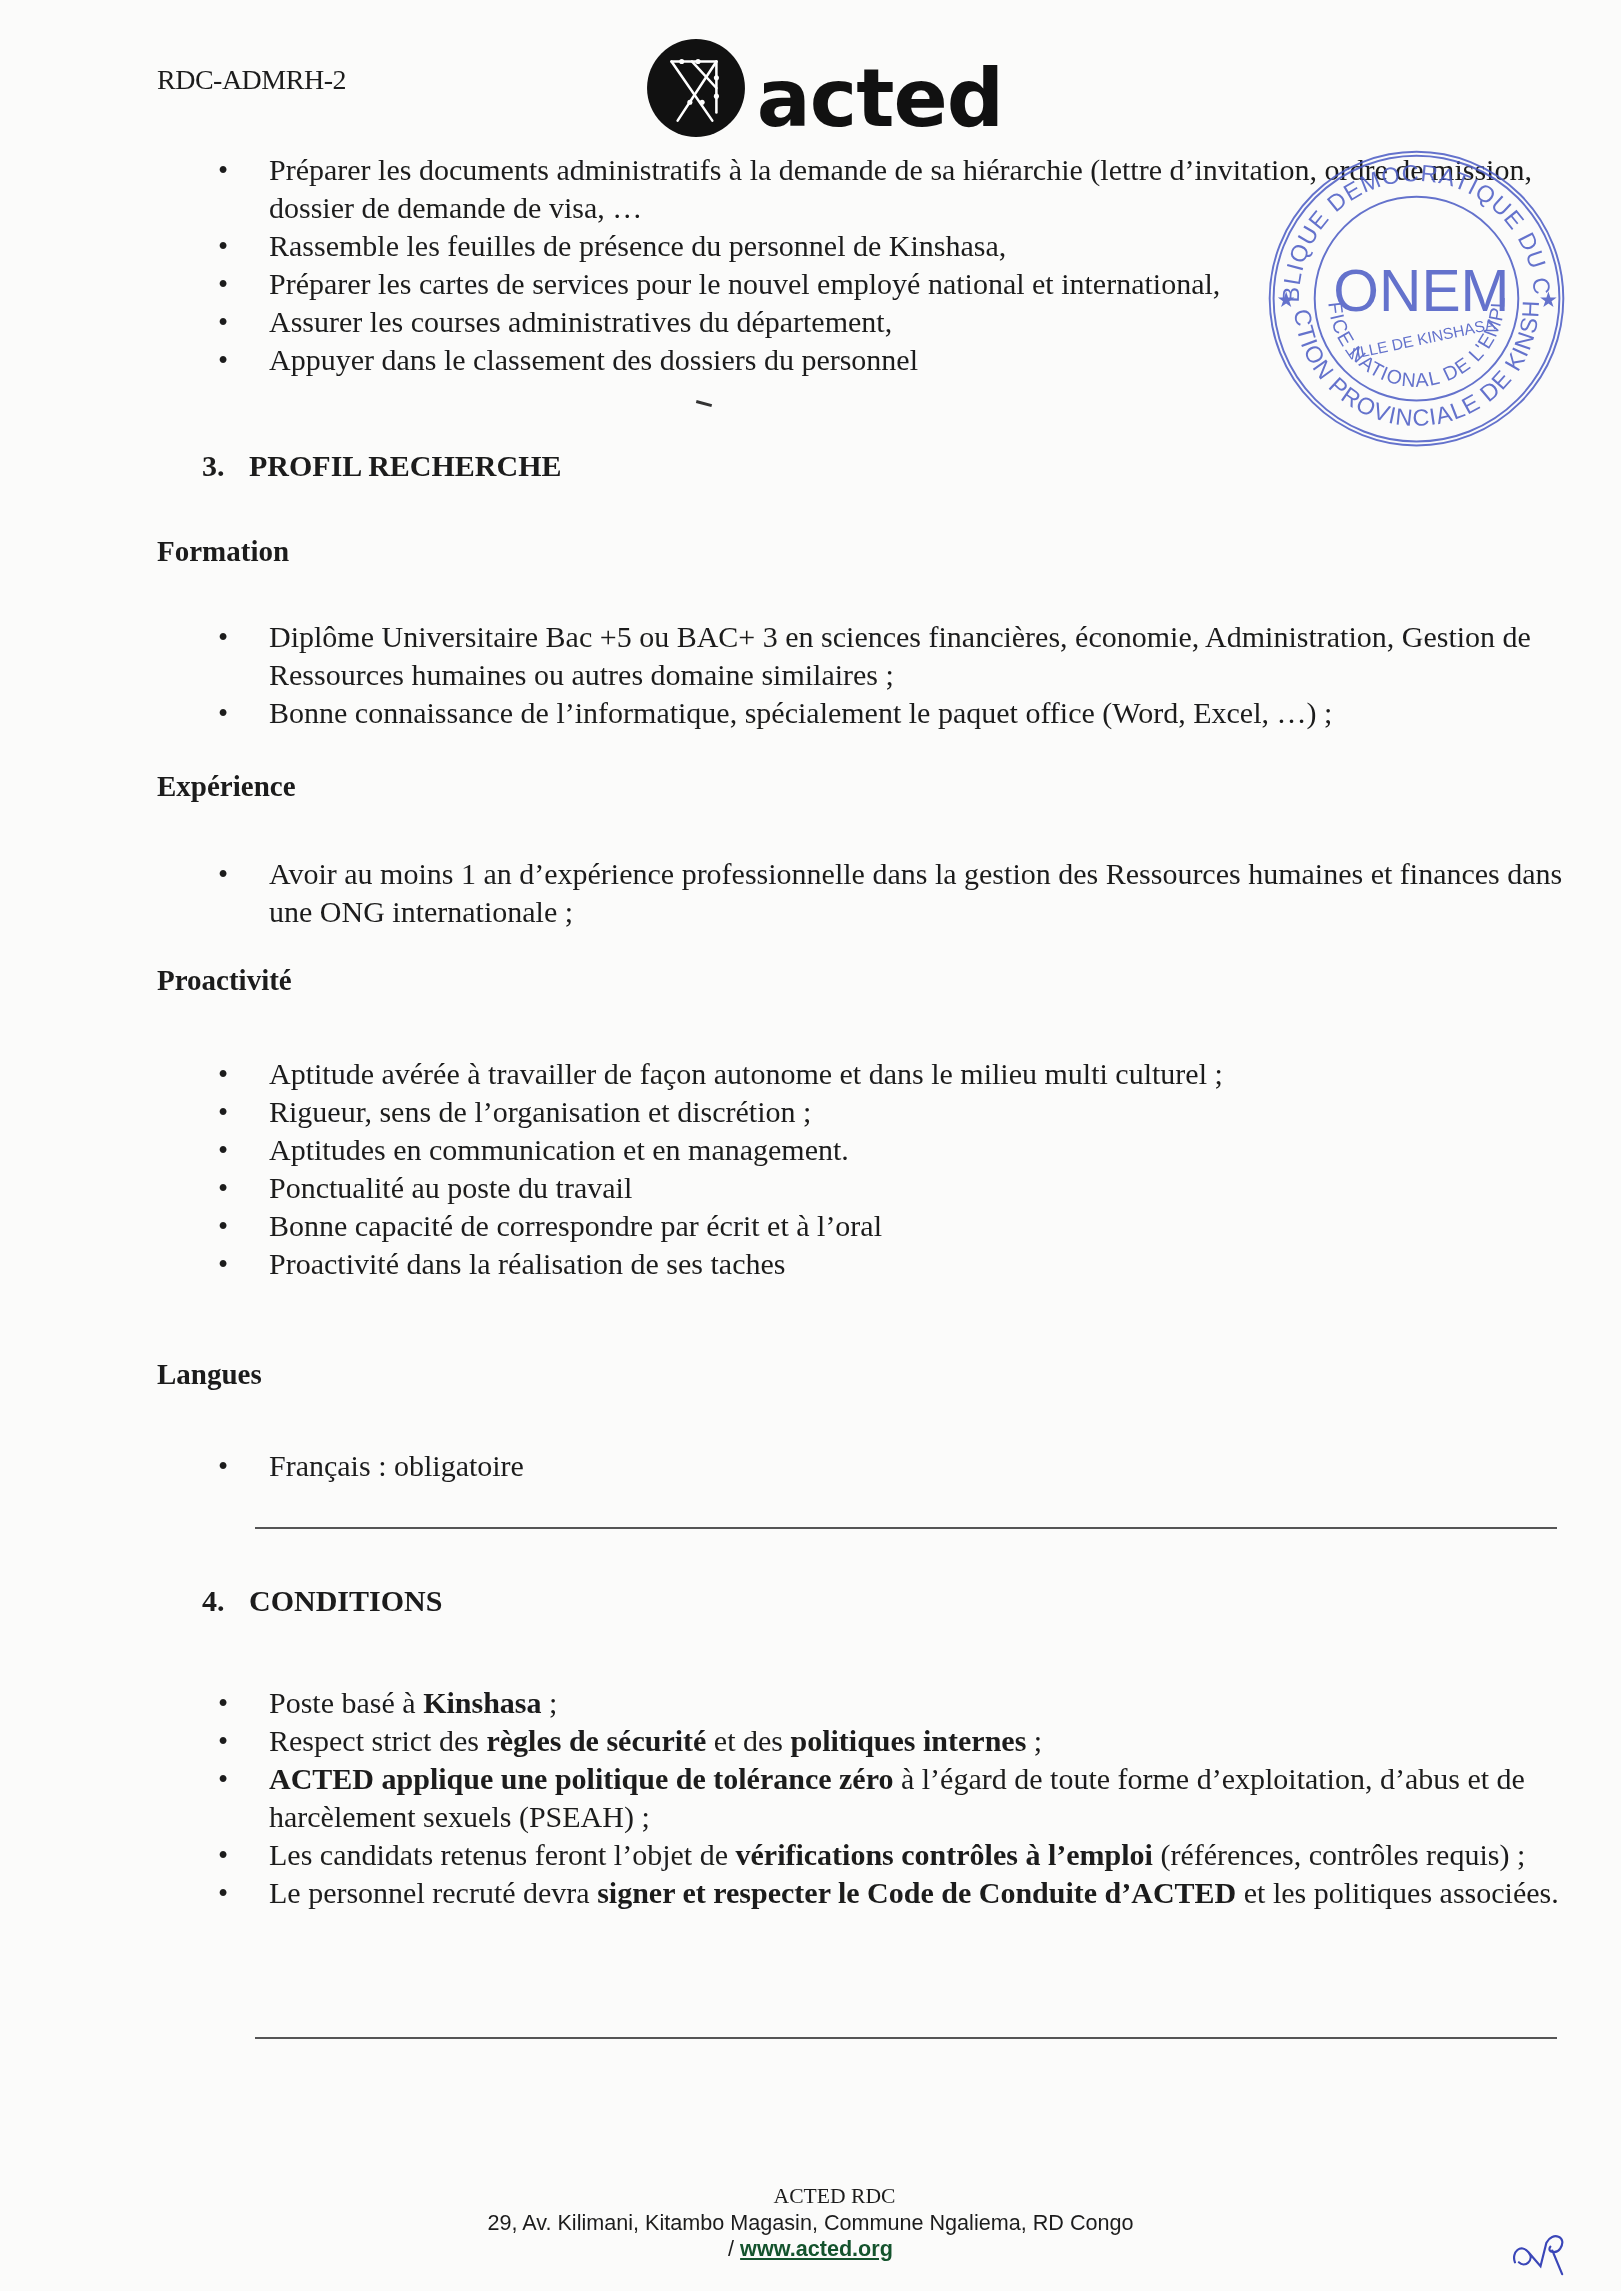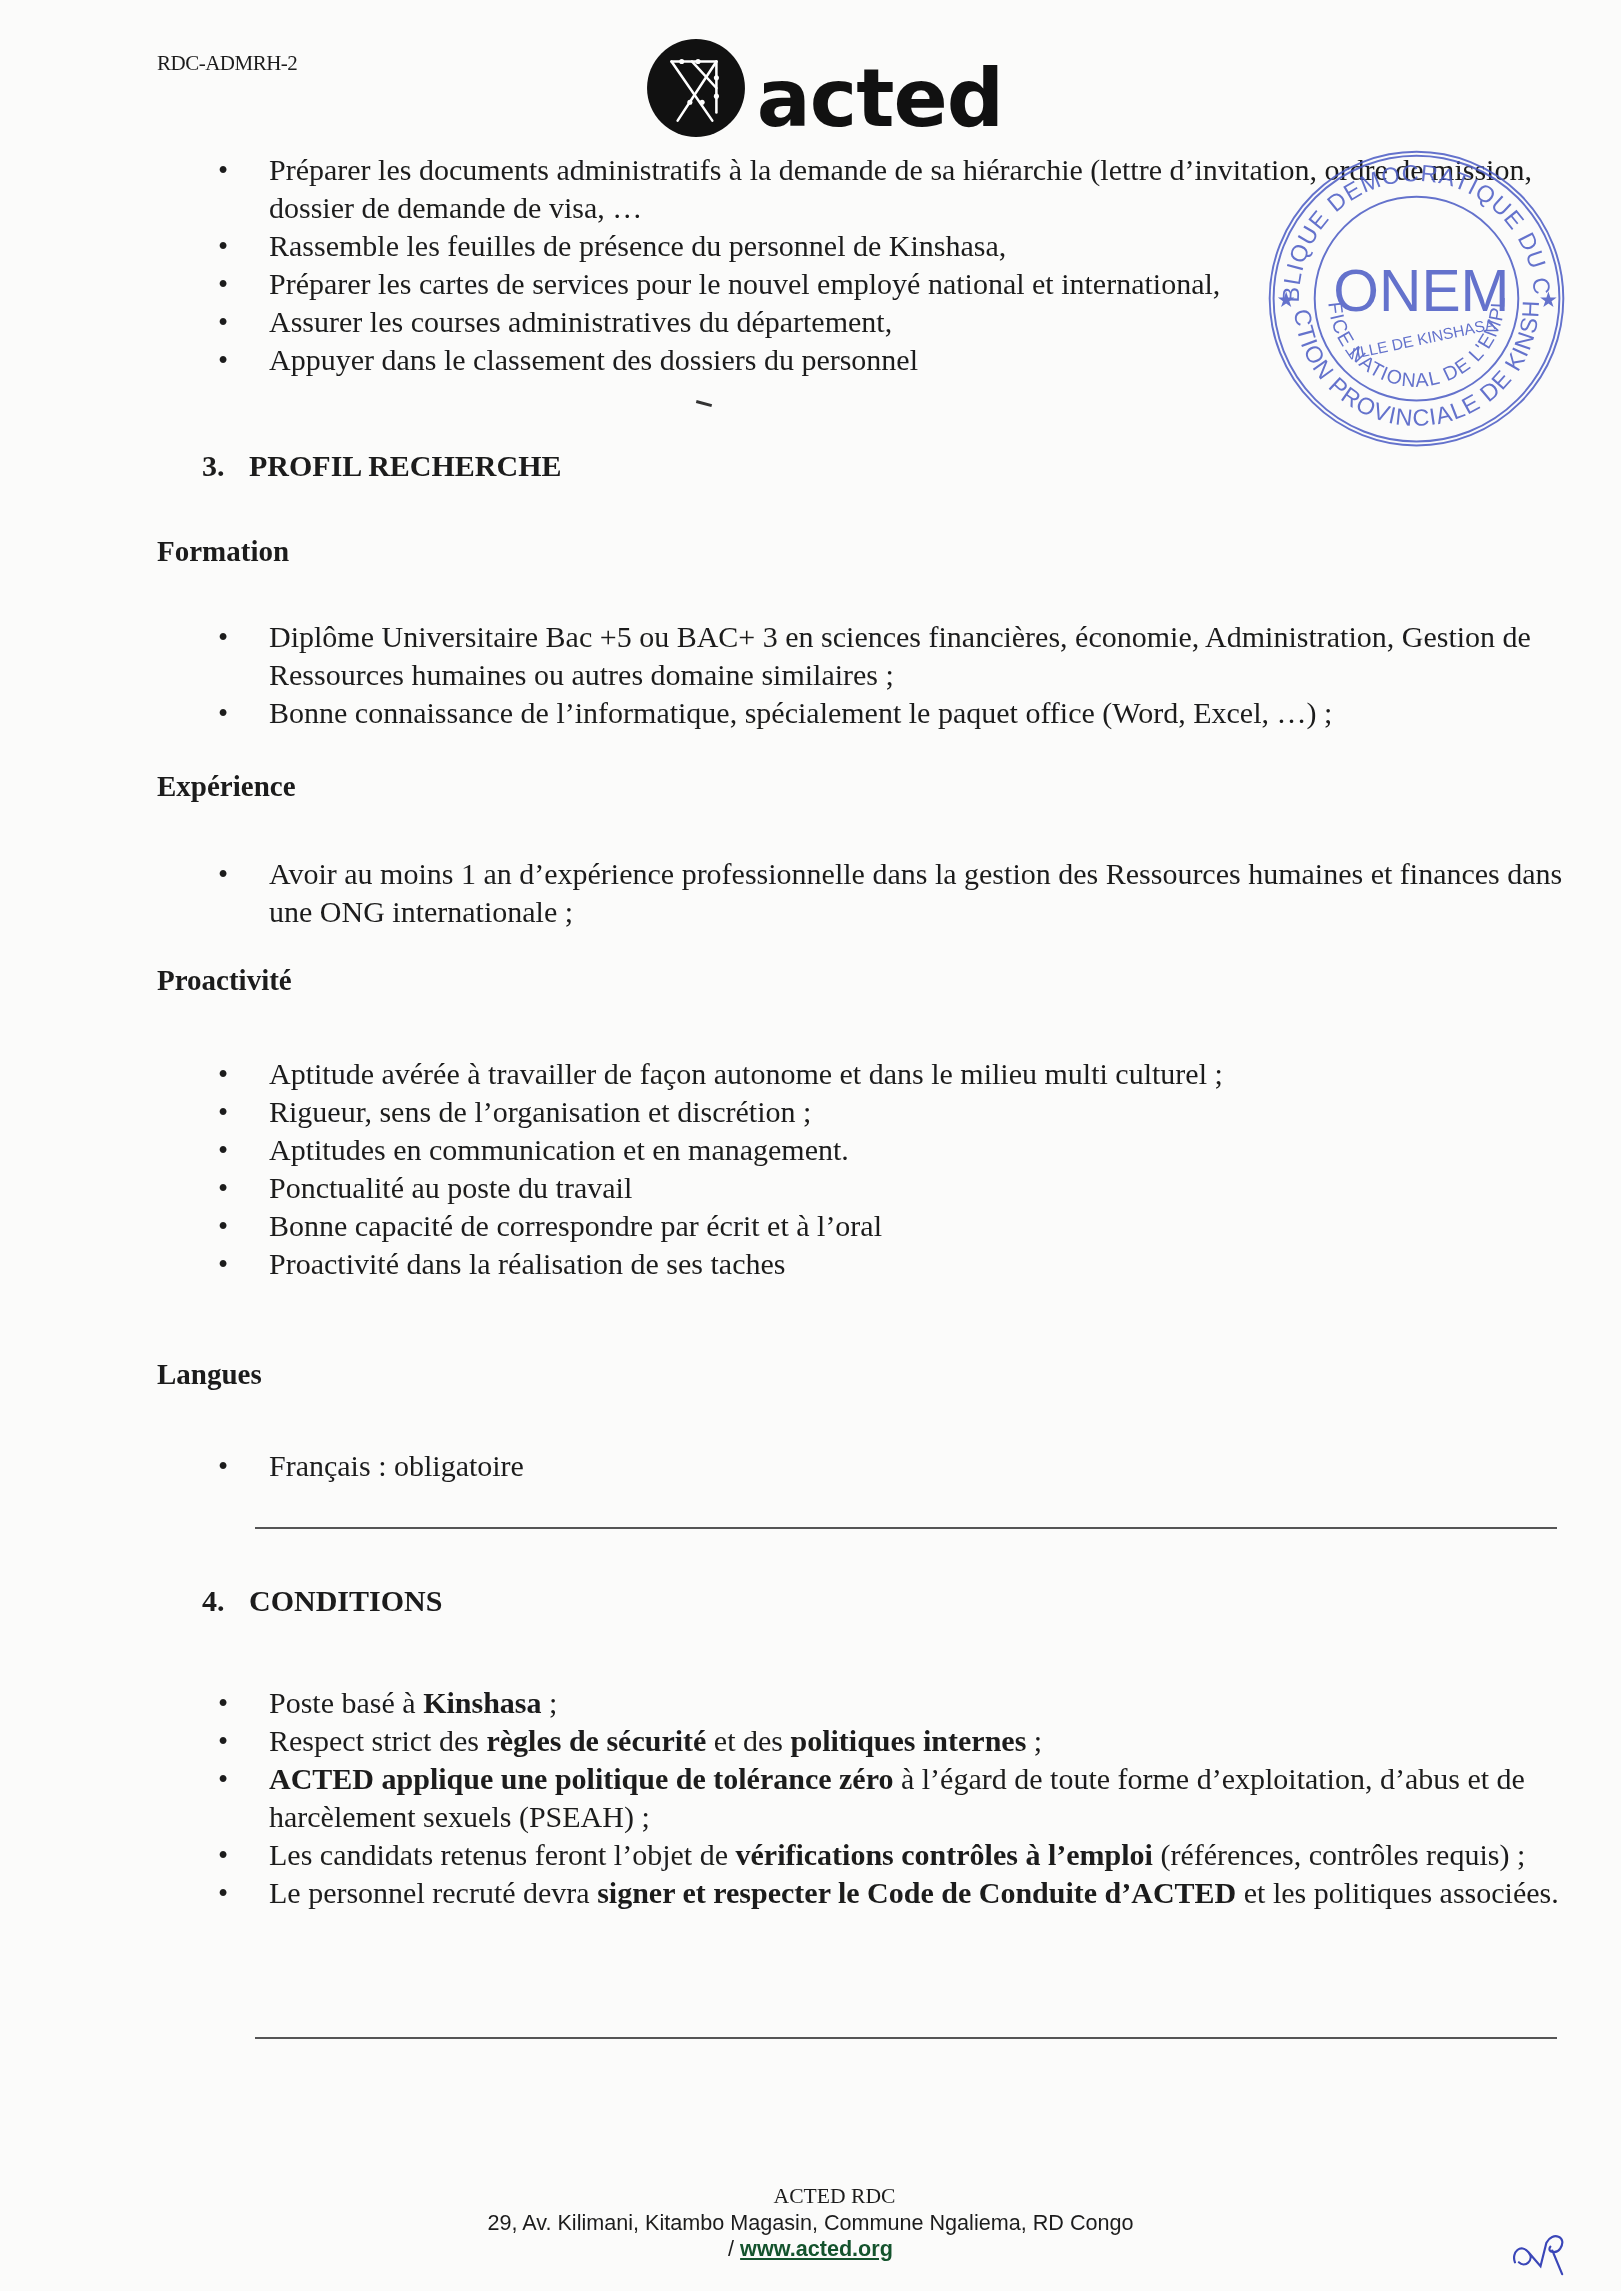--- a/index.html
+++ b/index.html
@@ -1,20 +1,20 @@
 <!DOCTYPE html>
 <html><head>
 <meta charset="utf-8">
 <style>
   html, body { margin: 0; padding: 0; }
   body {
     width: 1621px; height: 2292px; background: #fbfbfa; position: relative; overflow: hidden;
     font-family: "Liberation Serif", "DejaVu Serif", serif; color: #1c1c1c;
   }
-  .doc-ref { position: absolute; left: 157px; top: 51px; font-size: 21px; letter-spacing: -0.5px; }
+  .doc-ref { position: absolute; left: 157px; top: 64px; font-size: 28px; letter-spacing: -0.5px; }
   .logo { position: absolute; left: 645px; top: 37px; display: flex; align-items: flex-end; }
   .logo-mark { width: 102px; height: 102px; }
   .logo-word { font-family: "DejaVu Sans", "Liberation Sans", sans-serif; font-weight: bold; font-size: 80px; margin-left: 9.8px; letter-spacing: -1px; line-height: 1; margin-top: -9.8px; color: #111; }
 
   .section { position: absolute; left: 0; width: 1621px; }
   ul.bullets { list-style: none; margin: 16px; padding: 0; }
   ul.bullets li { position: relative; padding-left: 253px; padding-right: 39px; font-size: 30px; line-height: 38px; }
   ul.bullets li::before { content: "•"; position: absolute; left: 202px; top: 0; font-size: 29px; }
   ul.bullets li .t { display: block; width: 1333px; }
   b { font-weight: bold; }

